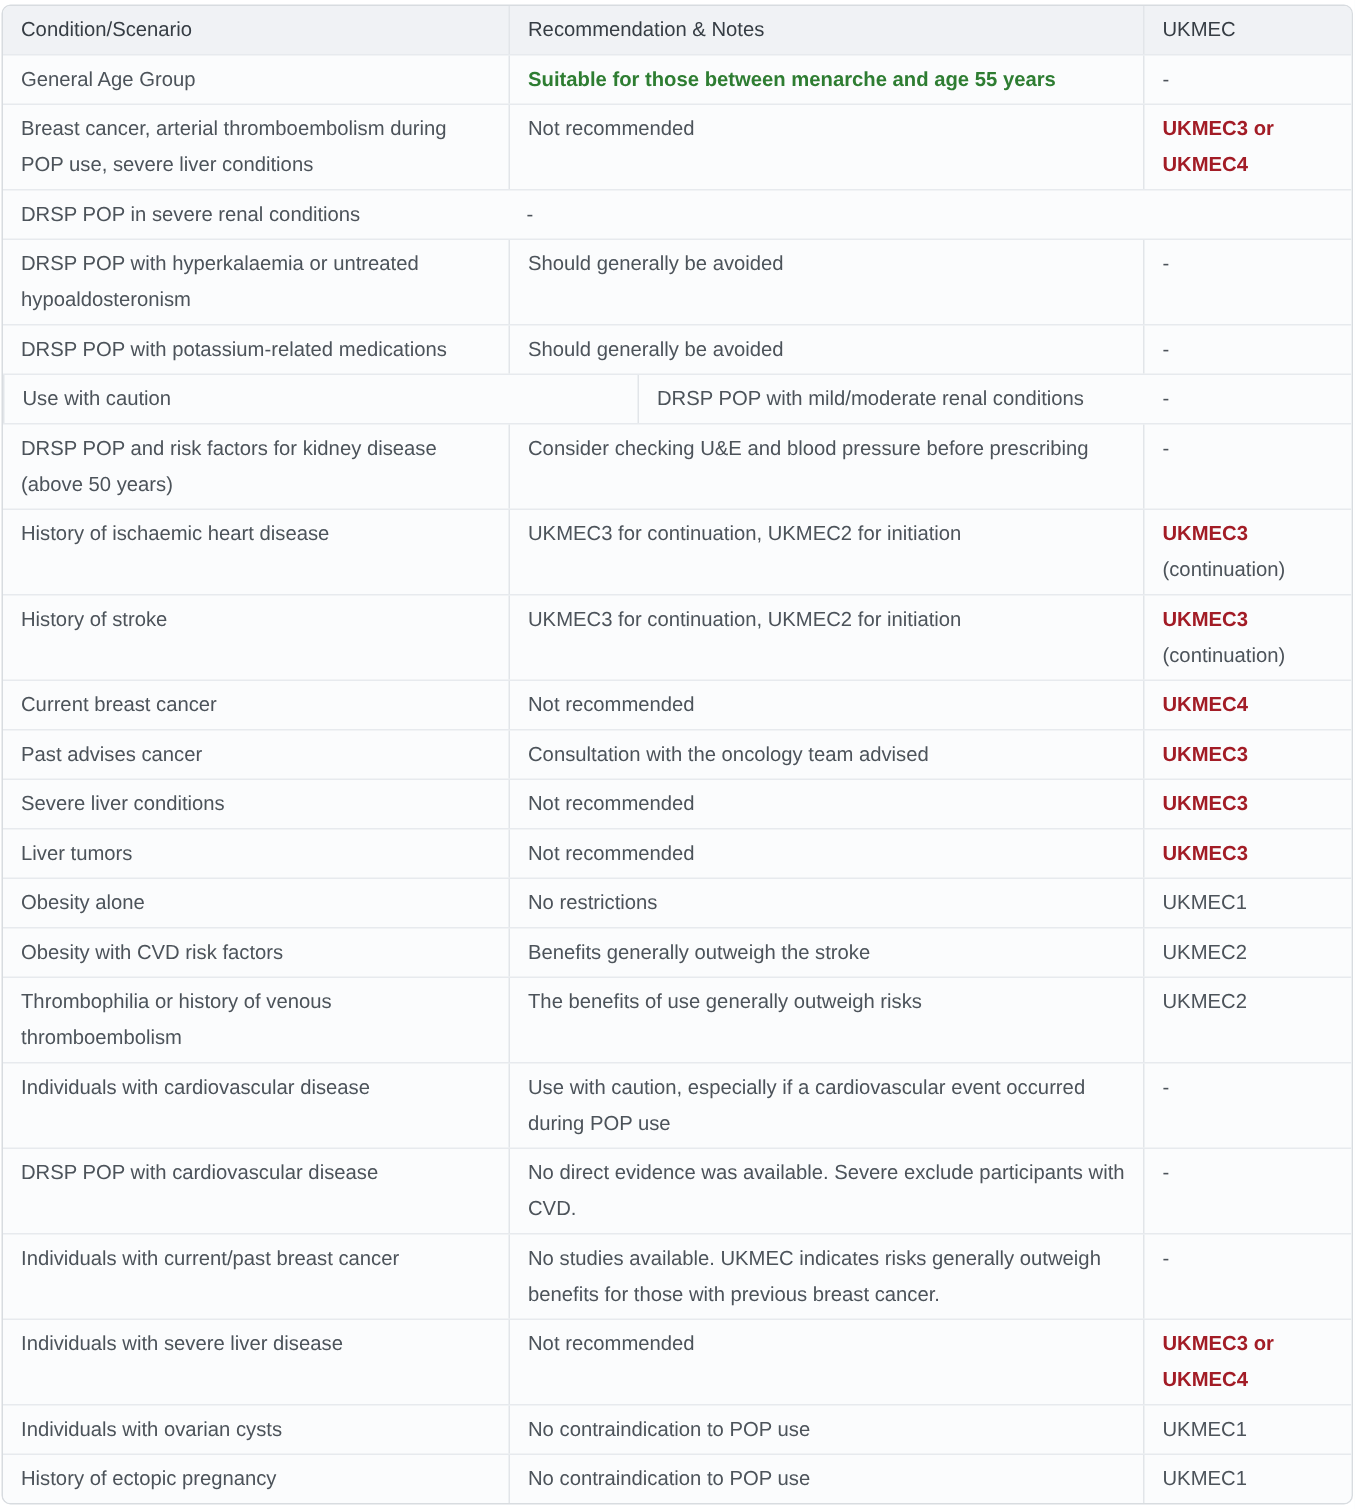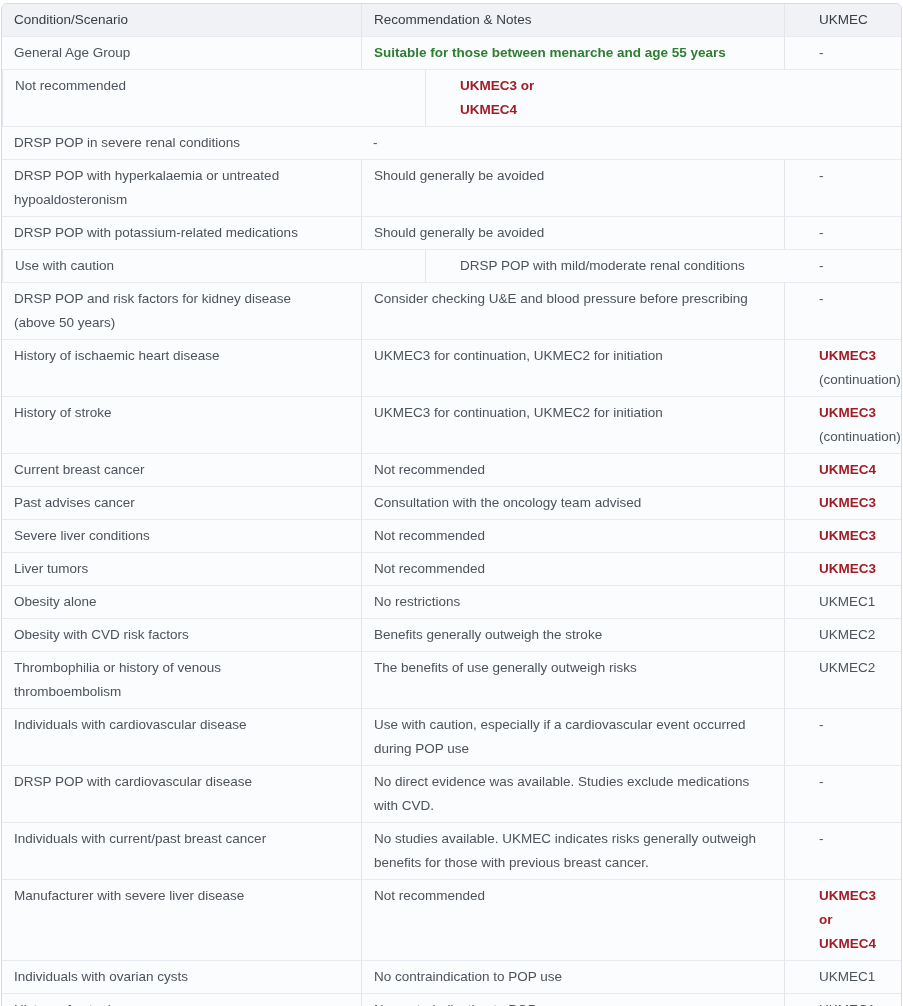--- a/index.html
+++ b/index.html
@@ -20,21 +20,21 @@
     font-family:"Liberation Sans",sans-serif;
     font-size:13.5px;color:var(--text);
   }
   .table-wrap{
     position:absolute;top:3px;left:1px;width:901px;
     border:1px solid var(--border-outer);
     border-radius:6px;
     overflow:hidden;
     background:var(--row-bg);
   }
-  .row{display:flex;border-top:1px solid var(--border-inner);background:var(--row-bg);gap:22px;}
+  .row{display:flex;border-top:1px solid var(--border-inner);background:var(--row-bg);}
   .row.thead{border-top:none;background:var(--header-bg);}
   .cell{
     padding:4px 12px;line-height:24px;
   }
   .c1{width:337px;flex:0 0 337px;}
   .c2{width:424px;flex:0 0 424px;border-left:1px solid var(--border-col);border-right:1px solid var(--border-col);}
   .c3{flex:1 1 auto;}
   .th{color:var(--text-header);}
   .green-bold{color:var(--green);font-weight:bold;}
   .red-bold{color:var(--red);font-weight:bold;}
@@ -51,20 +51,21 @@
   <div id="tbody">
   <div class="row">
     <div class="cell c1">General Age Group</div>
     <div class="cell c2 green-bold">Suitable for those between menarche and age 55 years</div>
     <div class="cell c3">
           <div>-</div>
         </div>
   </div>
 
   <div class="row">
+    <div class="cell c1">Breast cancer, arterial thromboembolism during POP use, severe liver conditions</div>
     <div class="cell c2">Not recommended</div>
     <div class="cell c3">
           <div class="red-bold">UKMEC3 or</div>
           <div class="red-bold">UKMEC4</div>
         </div>
   </div>
 
   <div class="row">
     <div class="cell c1">DRSP POP in severe renal conditions</div>
     <div class="cell c3">
@@ -181,36 +182,36 @@
   <div class="row">
     <div class="cell c1">Individuals with cardiovascular disease</div>
     <div class="cell c2">Use with caution, especially if a cardiovascular event occurred during POP use</div>
     <div class="cell c3">
           <div>-</div>
         </div>
   </div>
 
   <div class="row">
     <div class="cell c1">DRSP POP with cardiovascular disease</div>
-    <div class="cell c2">No direct evidence was available. Studies exclude medications with CVD.</div>
+    <div class="cell c2">No direct evidence was available. Severe exclude participants with CVD.</div>
     <div class="cell c3">
           <div>-</div>
         </div>
   </div>
 
   <div class="row">
     <div class="cell c1">Individuals with current/past breast cancer</div>
     <div class="cell c2">No studies available. UKMEC indicates risks generally outweigh benefits for those with previous breast cancer.</div>
     <div class="cell c3">
           <div>-</div>
         </div>
   </div>
 
   <div class="row">
-    <div class="cell c1">Manufacturer with severe liver disease</div>
+    <div class="cell c1">Individuals with severe liver disease</div>
     <div class="cell c2">Not recommended</div>
     <div class="cell c3">
           <div class="red-bold">UKMEC3 or</div>
           <div class="red-bold">UKMEC4</div>
         </div>
   </div>
 
   <div class="row">
     <div class="cell c1">Individuals with ovarian cysts</div>
     <div class="cell c2">No contraindication to POP use</div>

